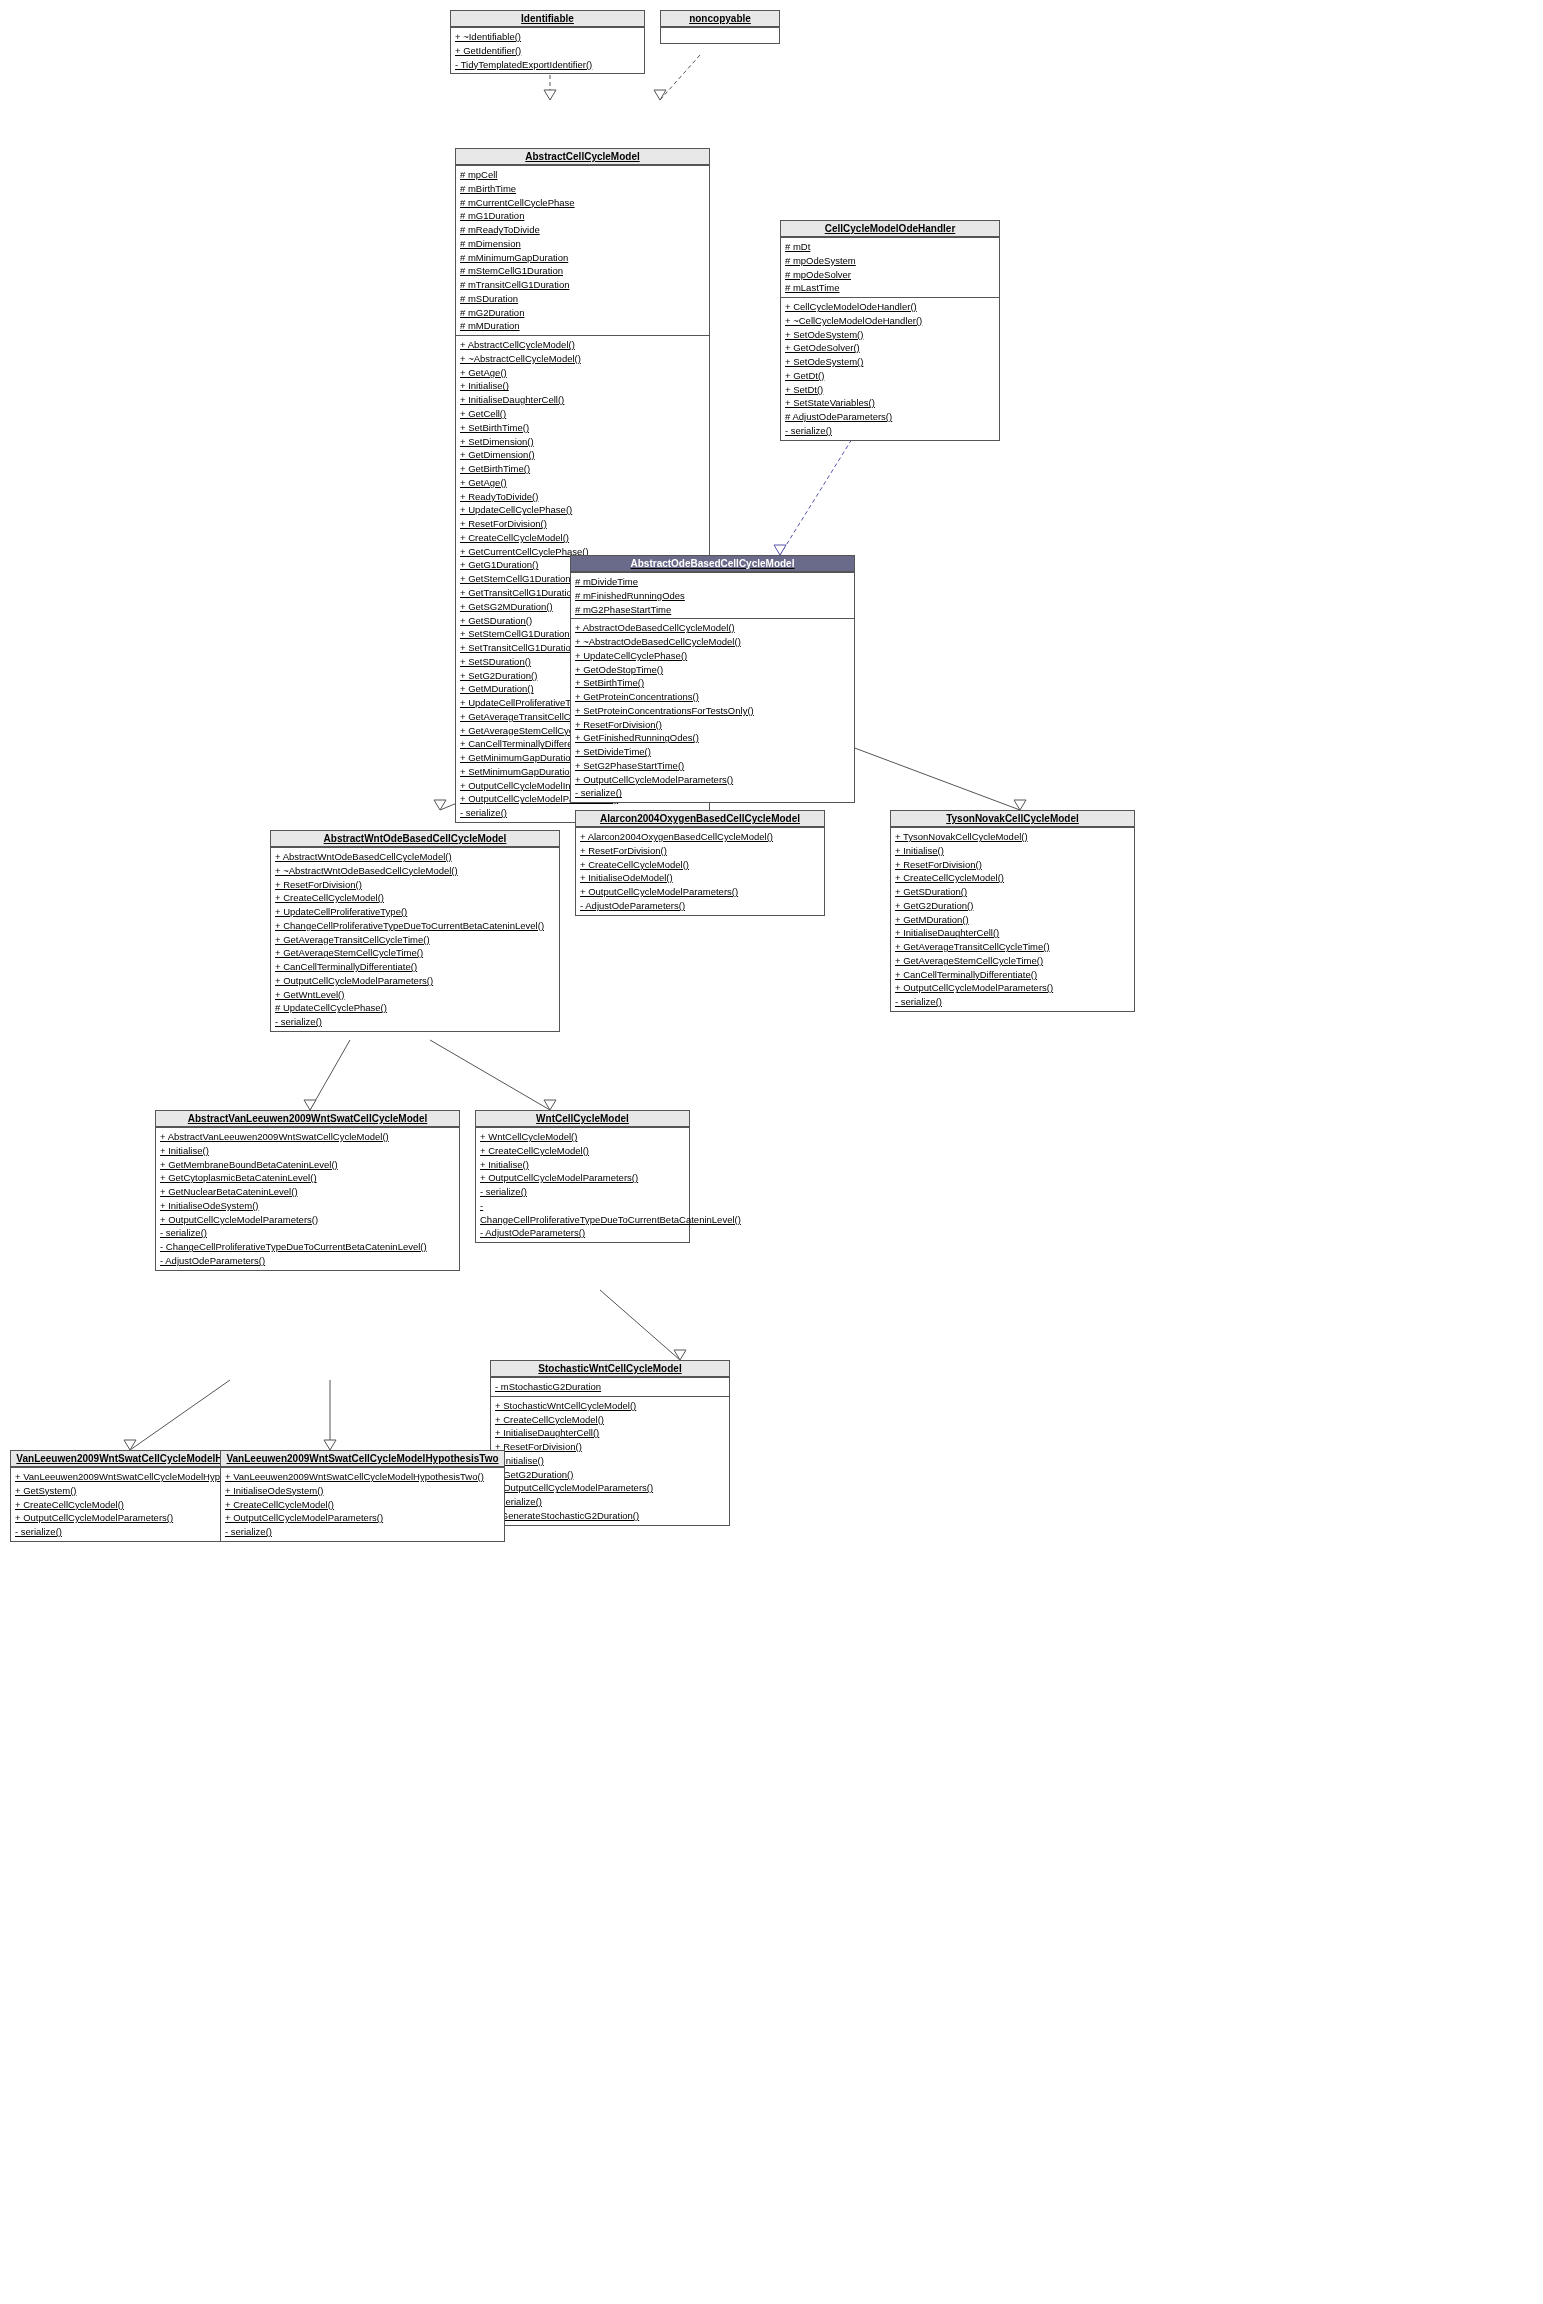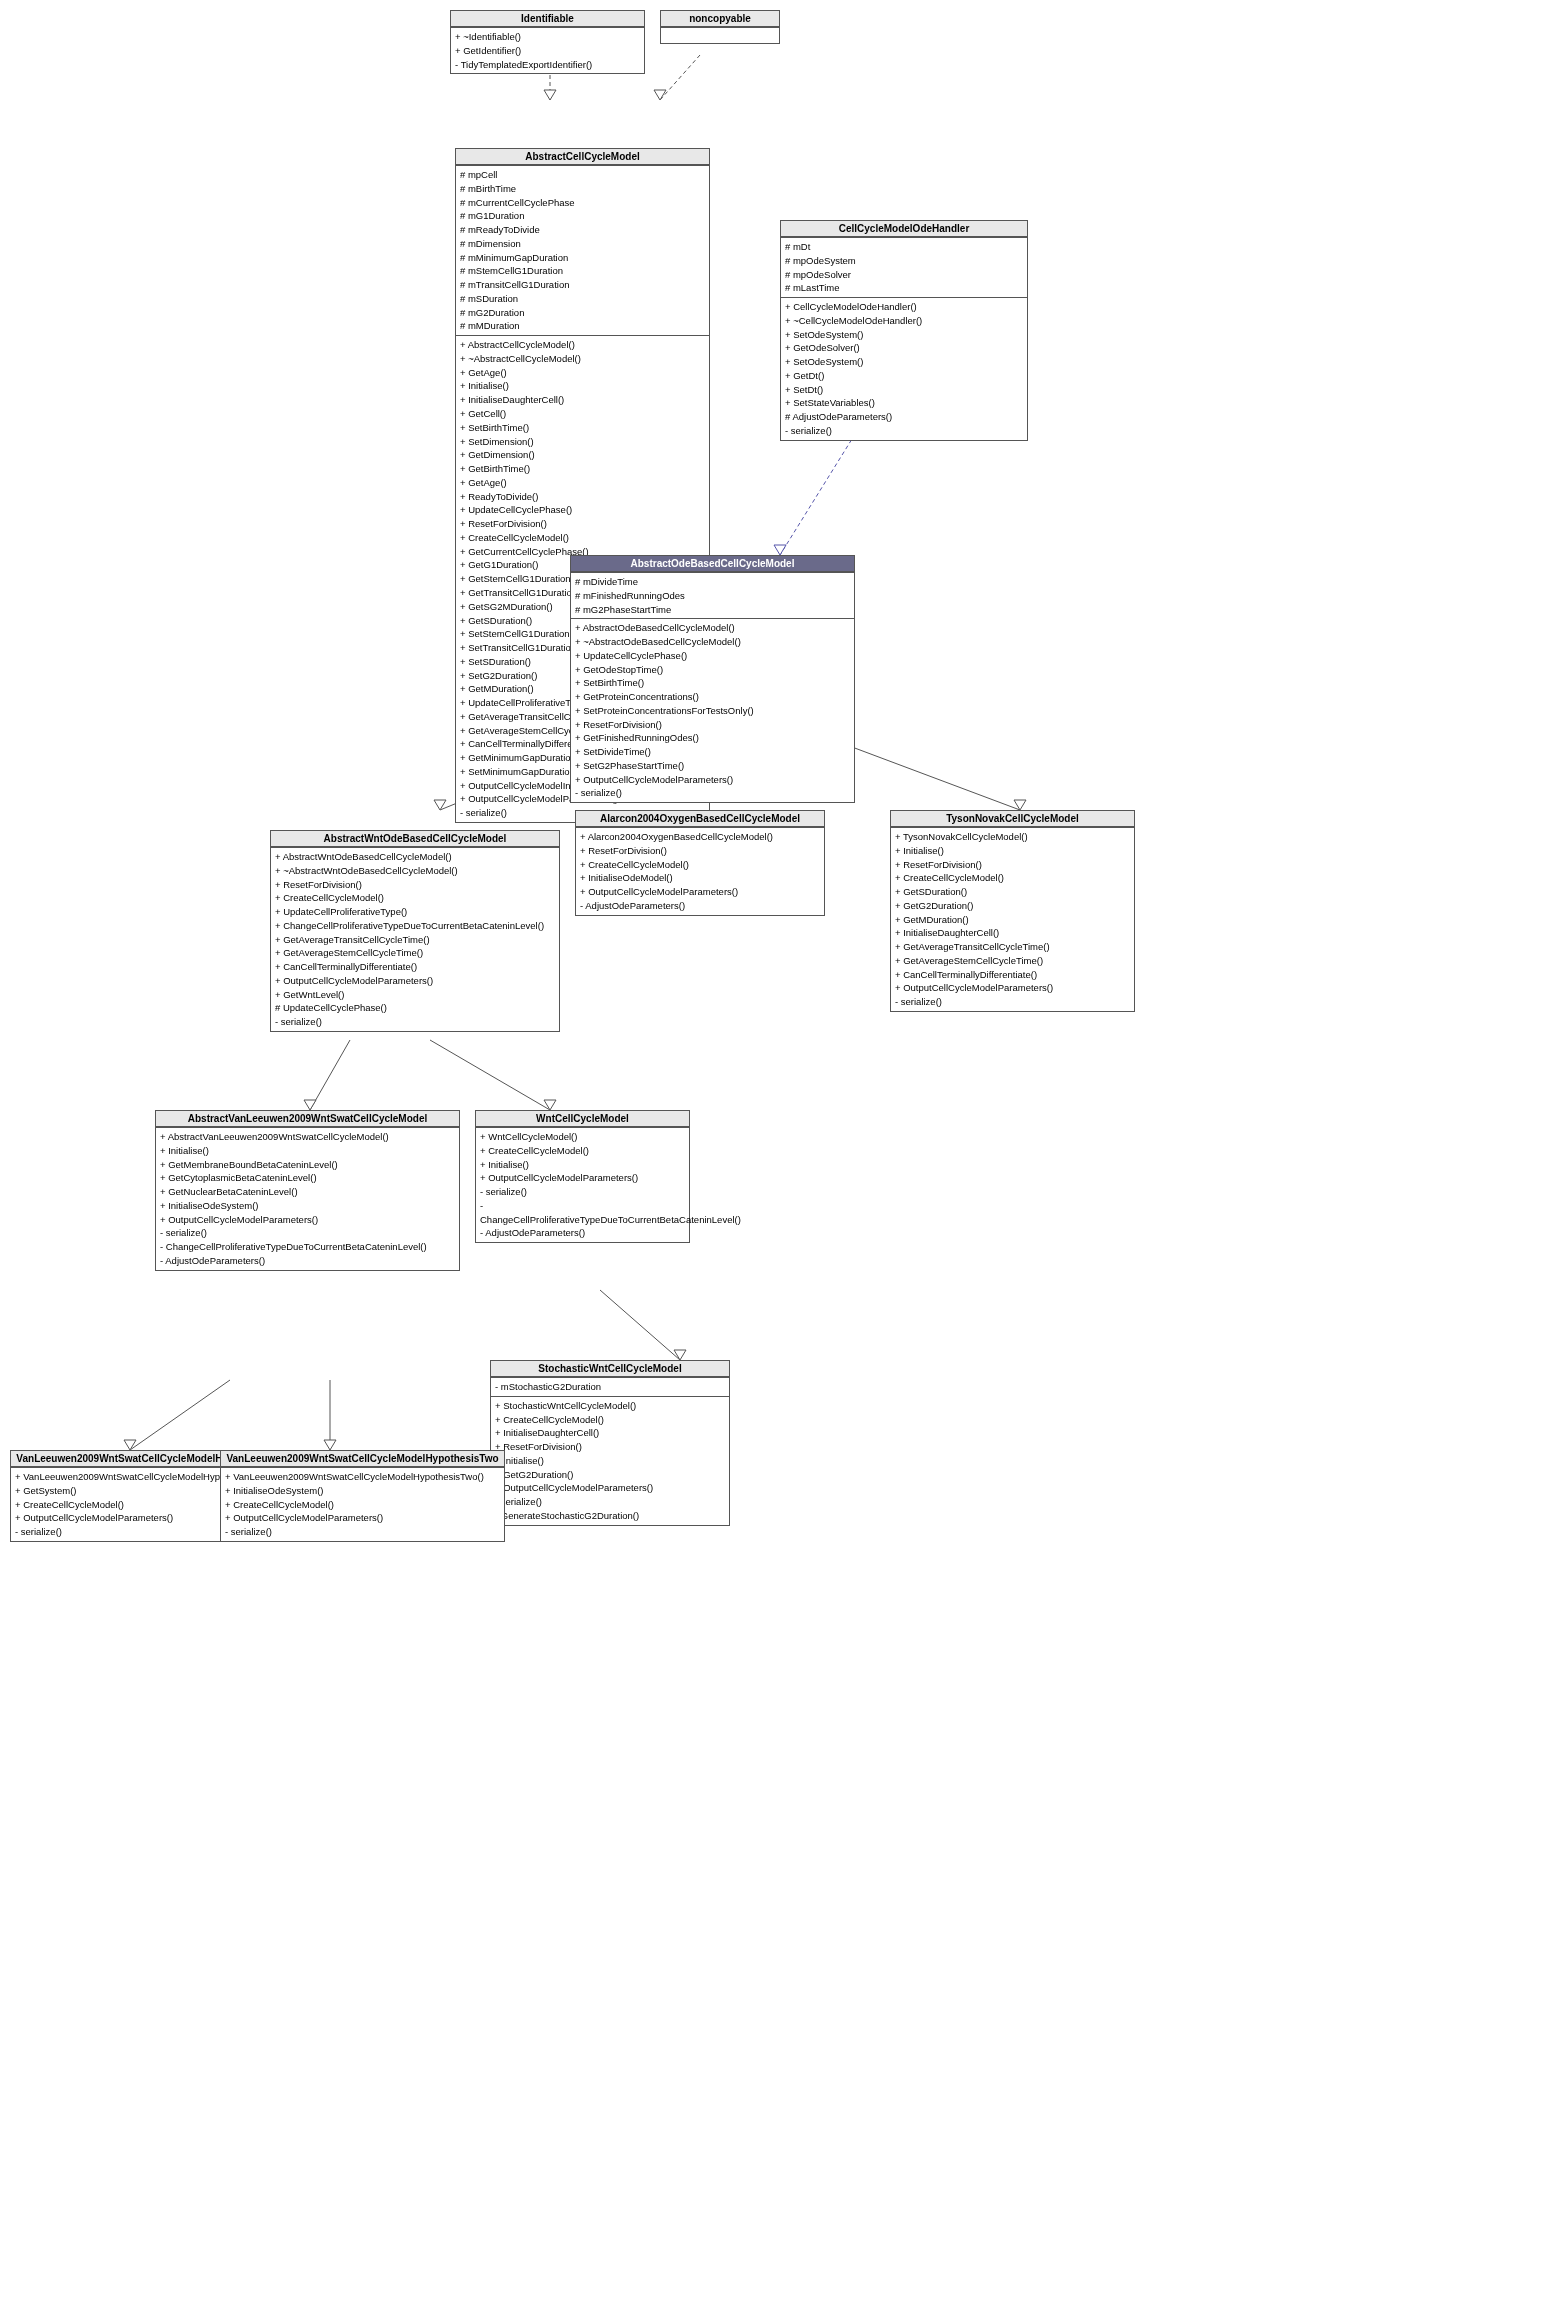--- a/index.html
+++ b/index.html
@@ -16,20 +16,21 @@
       position: relative;
       width: 1543px;
       height: 2304px;
       background: #fff;
     }
     .uml-box {
       position: absolute;
       border: 1px solid #555;
       background: #fff;
       font-size: 9.5px;
+      text-decoration: underline;
     }
     .uml-box.dark-header .box-title {
       background: #6a6a8a;
       color: #fff;
     }
     .box-title {
       background: #e8e8e8;
       border-bottom: 1px solid #555;
       padding: 2px 4px;
       text-align: center;
@@ -159,21 +160,21 @@
       <div>+ GetAverageStemCellCycleTime()</div>
       <div>+ CanCellTerminallyDifferentiate()</div>
       <div>+ GetMinimumGapDuration()</div>
       <div>+ SetMinimumGapDuration()</div>
       <div>+ OutputCellCycleModelInfo()</div>
       <div>+ OutputCellCycleModelParameters()</div>
       <div>- serialize()</div>
     </div>
   </div>
 
-  <div class="uml-box" style="left:780px; top:220px; width:248px;">
+  <div class="uml-box" style="left:780px; top:220px; width:220px;">
     <div class="box-title">CellCycleModelOdeHandler</div>
     <div class="box-section">
       <div># mDt</div>
       <div># mpOdeSystem</div>
       <div># mpOdeSolver</div>
       <div># mLastTime</div>
     </div>
     <div class="box-section">
       <div>+ CellCycleModelOdeHandler()</div>
       <div>+ ~CellCycleModelOdeHandler()</div>

